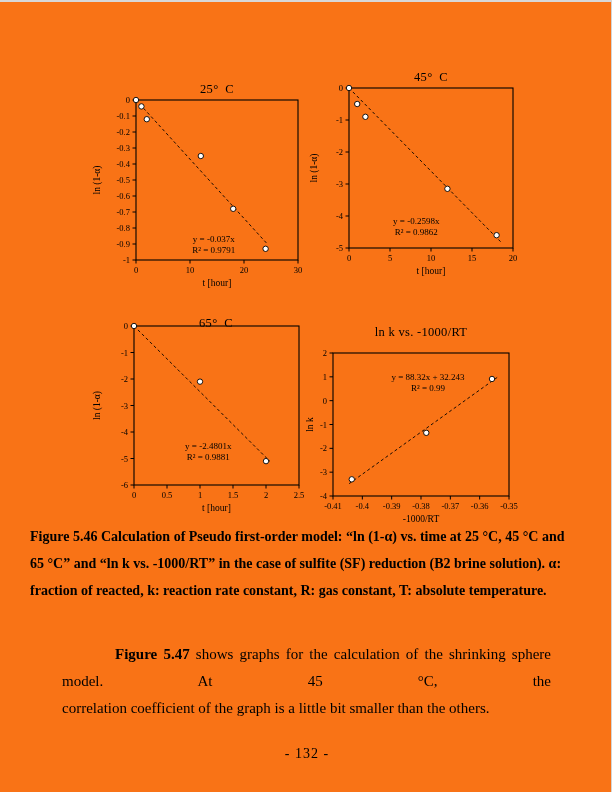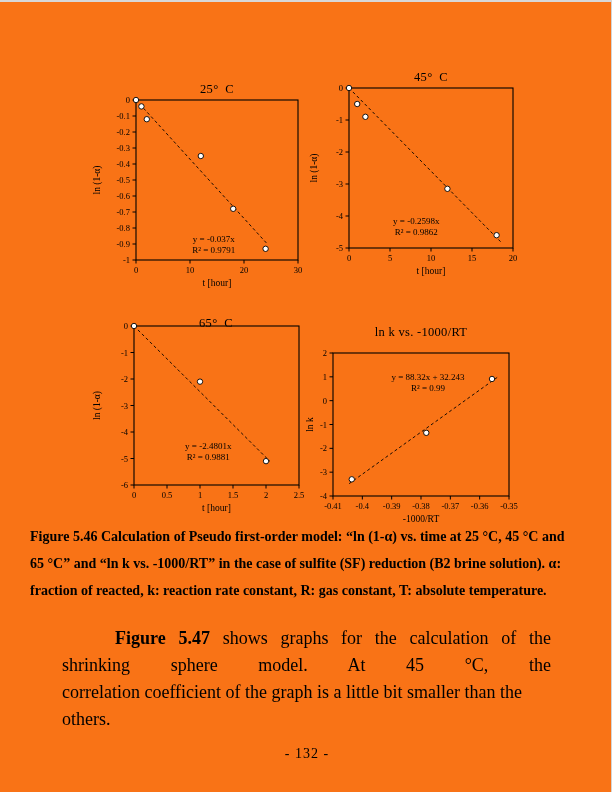--- a/index.html
+++ b/index.html
@@ -14,21 +14,21 @@
     position:absolute; top:2px; text-align:center; font-size:12.5px;
     white-space:pre; letter-spacing:0.3px;
   }
   .chart svg { position:absolute; left:0; top:0; overflow:visible; }
   svg text { font-family:"Liberation Serif","DejaVu Serif",serif; fill:#000; }
   .caption {
     position:absolute; top:521px; left:30px; width:552px;
     text-align:left; font-weight:bold; font-size:14px;
   }
   .caption-line { line-height:27px; white-space:nowrap; }
-  .body-text { position:absolute; top:623px; left:62px; width:489px; font-size:18px; }
+  .body-text { position:absolute; top:639px; left:62px; width:489px; font-size:15px; }
   .body-line { line-height:27px; }
   .body-line-first { text-indent:53px; text-align:justify; text-align-last:justify; }
   .lead { font-weight:bold; }
   .page-number {
     position:absolute; top:744px; left:1px; width:612px;
     text-align:center; font-size:14px; letter-spacing:1px;
   }
 </style>
 </head>
 <body>

